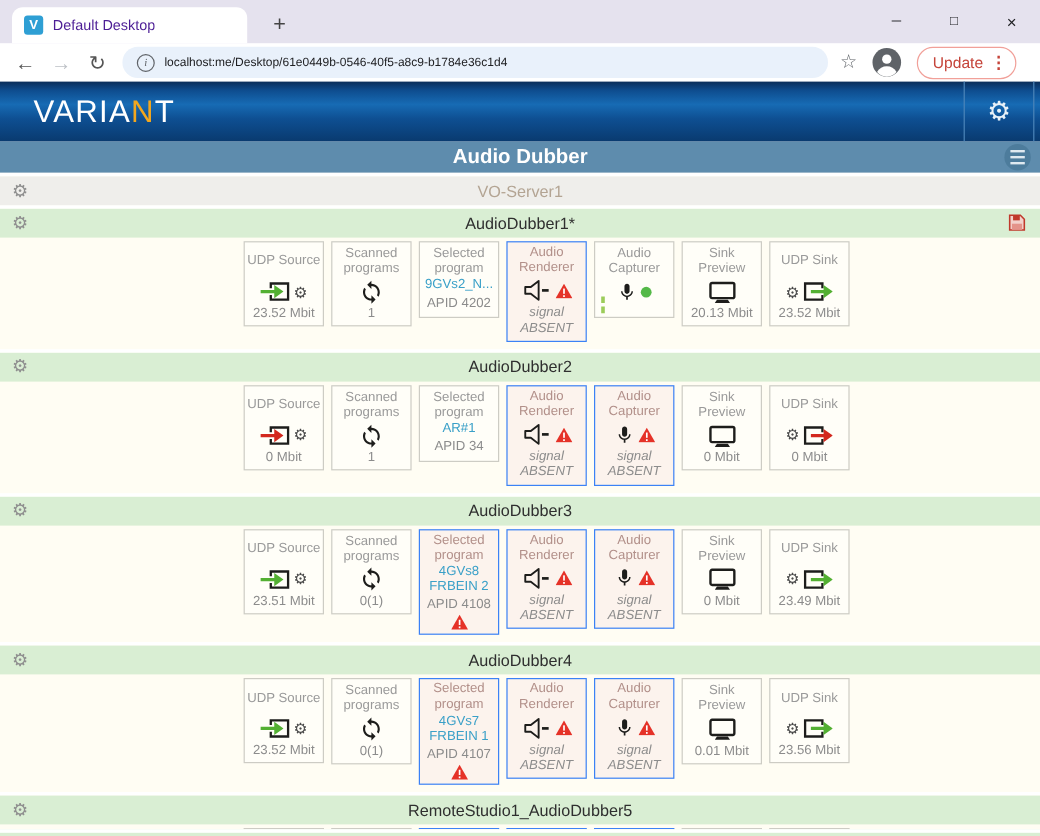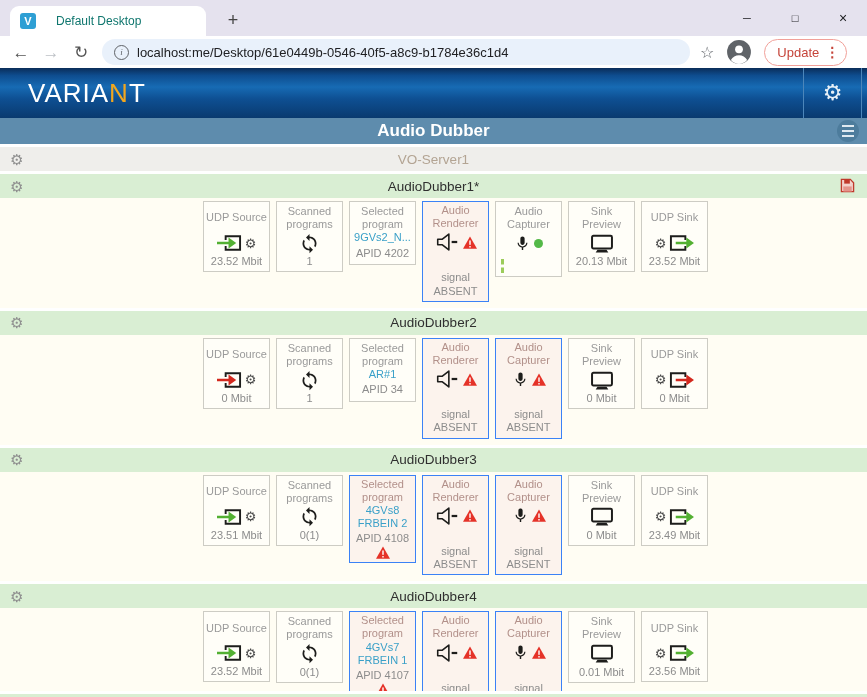--- a/index.html
+++ b/index.html
@@ -6,38 +6,38 @@
   body{width:867px;height:697px;overflow:hidden;background:#fff;
        font-family:"Liberation Sans",sans-serif;}
   .app{width:867px;height:697px;position:relative;overflow:hidden;}
 
   
   .tabbar{height:36px;background:#e5e2ee;position:relative;}
   .tab{position:absolute;left:10px;bottom:0;width:196px;height:30px;background:#fff;
        border-radius:9px 9px 0 0;display:flex;align-items:center;padding:0 10px;box-sizing:border-box;}
   .favicon{width:16px;height:16px;border-radius:3px;background:#2e9fd4;color:#fff;font-size:11px;
        font-weight:bold;display:flex;align-items:center;justify-content:center;flex:0 0 16px;}
-  .tab-title{margin-left:20px;font-size:12px;color:#0f766e;white-space:nowrap;overflow:hidden;}
+  .tab-title{margin-left:8px;font-size:12px;color:#4c1d95;white-space:nowrap;overflow:hidden;}
   .newtab{position:absolute;left:220px;bottom:3px;width:26px;height:26px;font-size:18px;color:#444;
        display:flex;align-items:center;justify-content:center;}
   .wincontrols{position:absolute;right:0;top:0;height:36px;display:flex;}
   .winbtn{width:48px;height:100%;display:flex;align-items:center;justify-content:center;
        font-size:11px;color:#202124;}
   .winbtn.close{font-size:14px;}
 
   .toolbar{height:32px;background:#fff;display:flex;align-items:center;padding:0 8px;gap:4px;
        box-sizing:border-box;}
   .navico{width:26px;text-align:center;font-size:17px;color:#555;line-height:1;}
   .navico.fwd{color:#bdc1c6;}
   .urlbox{width:588px;height:26px;background:#e9f1fb;border-radius:13px;display:flex;
        align-items:center;padding:0 12px;gap:8px;box-sizing:border-box;margin-left:4px;}
   .info-badge{width:13px;height:13px;border:1.4px solid #5f6368;border-radius:50%;color:#5f6368;
        font-size:9px;display:flex;align-items:center;justify-content:center;flex:0 0 13px;
        font-style:italic;font-family:"Liberation Serif",serif;}
-  .url{font-size:13px;color:#202124;white-space:nowrap;overflow:hidden;}
+  .url{font-size:10px;color:#202124;white-space:nowrap;overflow:hidden;}
   .star{font-size:16px;color:#5f6368;margin-left:6px;}
   .avatar{margin-left:8px;line-height:0;}
   .update-btn{margin-left:8px;height:27px;border:1.5px solid #f1a099;border-radius:15px;
        background:#fff;display:flex;align-items:center;padding:0 7px 0 12px;color:#c5443a;
        font-size:13px;gap:6px;font-family:inherit;}
   .update-dots{font-size:14px;color:#c5443a;font-weight:bold;}
 
   
   .bluebar{height:50px;position:relative;display:flex;align-items:center;
        background:linear-gradient(180deg,#0a2d59 0%,#0e4d8f 15%,#176bb4 38%,#0e4f92 62%,#093a6f 100%);}
@@ -69,21 +69,21 @@
   .card{position:relative;box-sizing:border-box;width:67px;min-height:64px;
        border:1px solid #cdccc4;background:#fffef8;text-align:center;padding:3px 2px 4px;font-size:11px;}
   .card.warn{border:1px solid #3b82f6;background:#fcf3ed;padding:2px 1px 3px;}
   .card-label{color:#9a9a9a;line-height:1.2;min-height:26px;display:flex;align-items:center;
        justify-content:center;}
   .warn>.card-label{color:#b2908a;}
   .icon-row{display:flex;align-items:center;justify-content:center;gap:3px;min-height:22px;margin:1px 0;}
   .rate,.apid,.sc-val{color:#8c8c8c;}
   .apid{margin-top:2px;}
   .prog-link{color:#3aa0c8;line-height:1.2;text-align:center;}
-  .status{color:#8c8c8c;line-height:1.2;margin-top:18px;}
+  .status{color:#8c8c8c;line-height:1.2;margin-top:1px;font-style:italic;}
   .gear-sm{font-size:13px;color:#4a4a4a;line-height:1;}
   .ok-dot{width:9px;height:9px;border-radius:50%;background:#54b948;display:inline-block;}
   .meter{position:absolute;left:5px;bottom:3px;height:14px;width:0;border-left:3px dashed #9ccc5a;}
   .alert-row{margin-top:2px;line-height:0;}
 
   .foot{position:absolute;left:0;right:0;bottom:0;}
   .next-sliver{border-top:3px solid #fff;height:6px;background:#d9eed3;}
   .bottom-strip{height:5px;background:linear-gradient(90deg,
        #141414 0,#141414 200px,#3a5a4c 200px,#3a5a4c 244px,#b97b28 244px,#b97b28 345px,
        #141414 345px,#141414 598px,#d9eed3 598px,#d9eed3 845px,#f2efe8 845px);}

